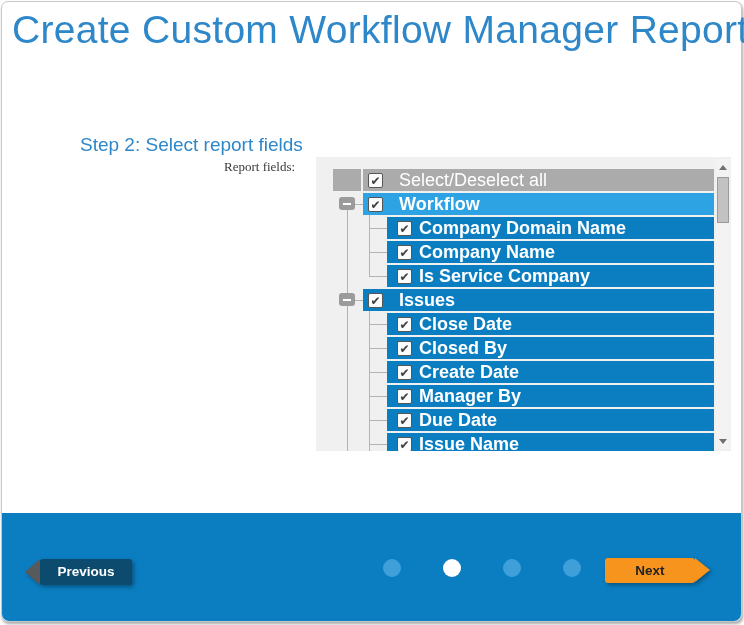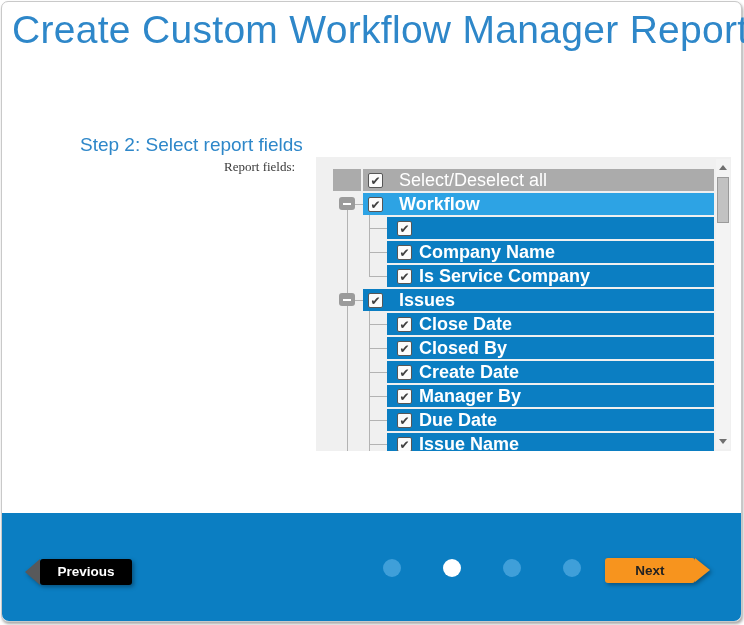--- a/index.html
+++ b/index.html
@@ -36,21 +36,21 @@
   .scrollbar{position:absolute;right:1px;top:2px;bottom:2px;width:14px;background:#f3f3f3;}
   .sb-btn{position:absolute;left:0;width:14px;height:12px;display:flex;align-items:center;justify-content:center;}
   .sb-btn.up{top:2px;}
   .sb-btn.down{bottom:2px;}
   .tri-up{width:0;height:0;border-left:4px solid transparent;border-right:4px solid transparent;border-bottom:5px solid #6f6f6f;}
   .tri-down{width:0;height:0;border-left:4px solid transparent;border-right:4px solid transparent;border-top:5px solid #6f6f6f;}
   .sb-thumb{position:absolute;left:1px;top:18px;width:10px;height:44px;background:#c2c2c2;border:1px solid #9a9a9a;}
   
   .footer{position:absolute;left:0;right:0;bottom:0;height:108px;background:#0b7ec2;border-radius:0 0 7px 7px;}
   .btn-wrap{position:absolute;filter:drop-shadow(2px 2px 2px rgba(0,0,0,0.35));}
-  .btn-prev{position:relative;left:0;top:0;width:92px;height:26px;background:#000000;border-radius:3px;
+  .btn-prev{position:relative;left:0;top:0;width:92px;height:26px;background:#0c4a6e;border-radius:3px;
     color:#fff;font-size:13.5px;font-weight:600;text-align:center;line-height:26px;}
   .tip-left{position:absolute;left:-15px;top:0;width:0;height:0;
     border-top:13px solid transparent;border-bottom:13px solid transparent;border-right:15px solid #58595b;}
   .btn-next{position:relative;width:90px;height:25px;background:#f7941e;border-radius:3px;
     color:#222;font-size:13.5px;font-weight:600;text-align:center;line-height:25px;}
   .tip-right{position:absolute;right:-15px;top:0;width:0;height:0;
     border-top:12.5px solid transparent;border-bottom:12.5px solid transparent;border-left:15px solid #f7941e;}
   .dots{position:absolute;left:381px;top:46px;display:flex;gap:42px;}
   .dot{width:18px;height:18px;border-radius:50%;background:#3f9fd9;}
   .dot.active{background:#ffffff;}
@@ -95,20 +95,21 @@
         </div>
         <div class="row" style="top: 24px;">
           <div class="cell lvl0 parent-sel">
             <div class="cb">✔</div>
             <div class="lbl g16 bold">Workflow</div>
           </div>
         </div>
         <div class="row" style="top: 48px;">
           <div class="cell lvl1 blue">
             <div class="cb">✔</div>
+            <div class="lbl g7">Company Domain Name</div>
           </div>
         </div>
         <div class="row" style="top: 72px;">
           <div class="cell lvl1 blue">
             <div class="cb">✔</div>
             <div class="lbl g7">Company Name</div>
           </div>
         </div>
         <div class="row" style="top: 96px;">
           <div class="cell lvl1 blue">

